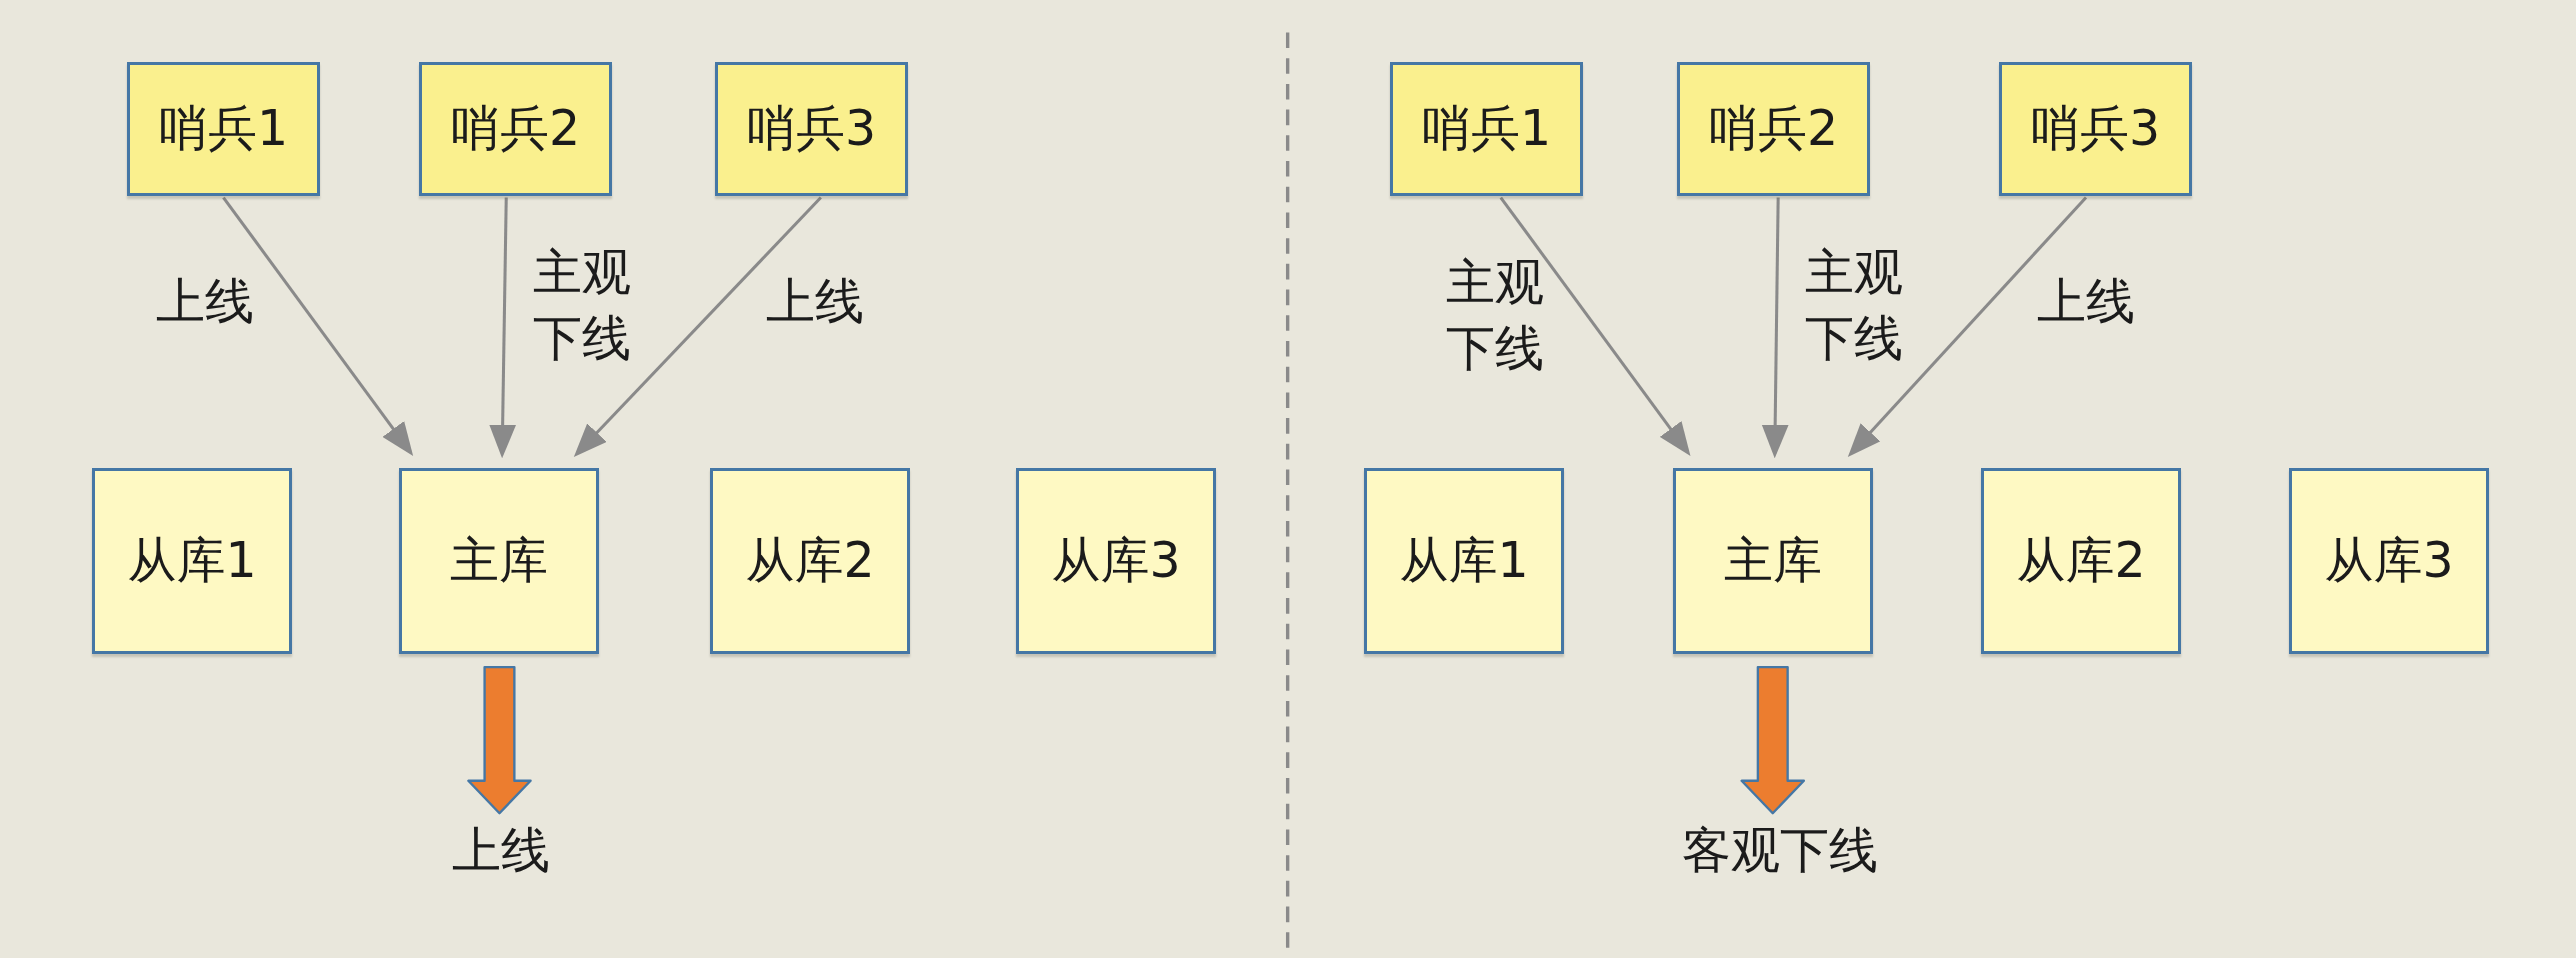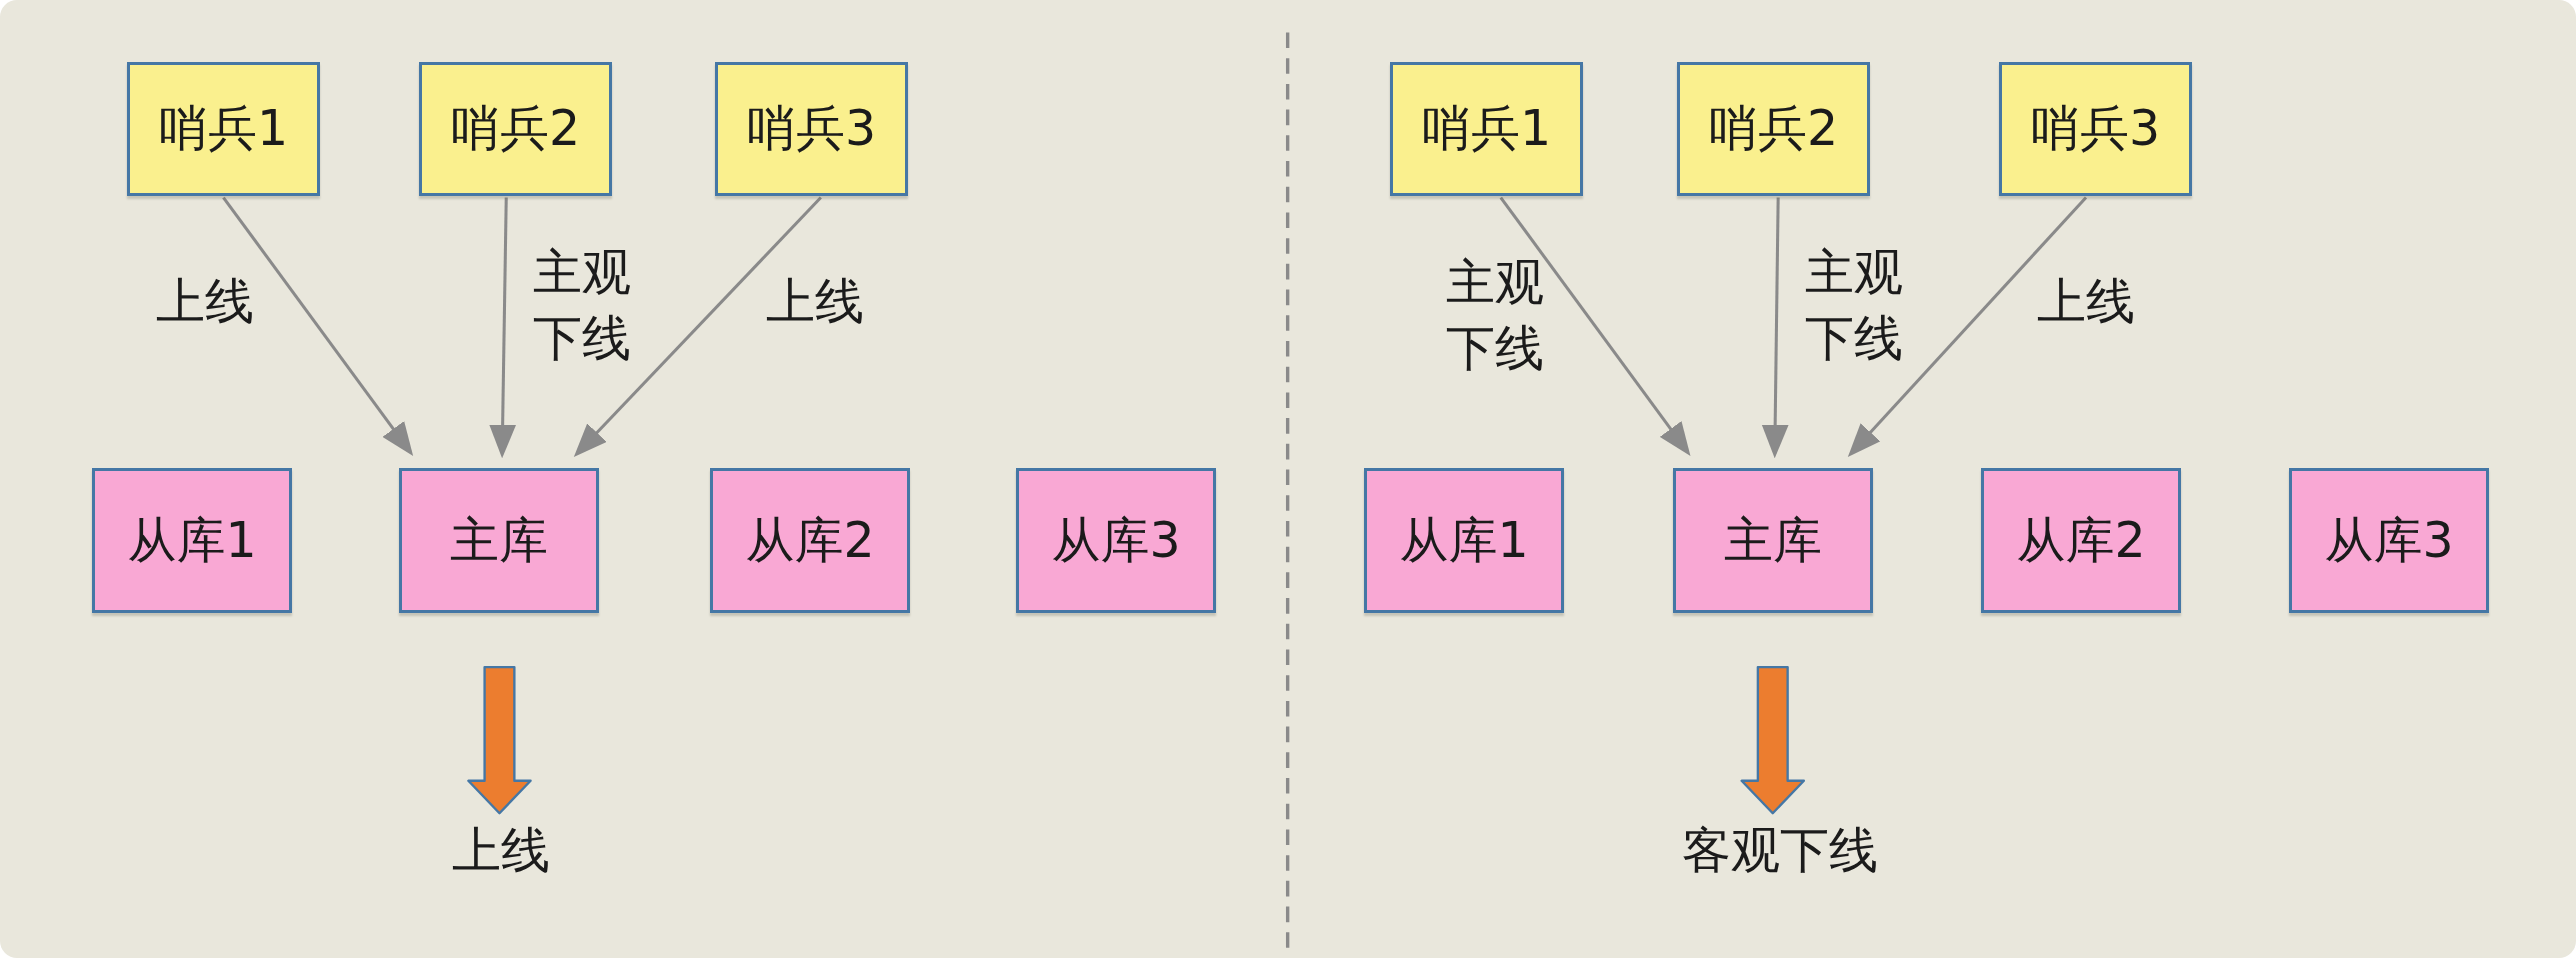--- a/index.html
+++ b/index.html
@@ -4,39 +4,38 @@
 <style>
   html, body { margin: 0; padding: 0; }
   .canvas {
     position: relative;
     width: 2576px;
     height: 958px;
     background: #e9e7dc;
     font-family: "DejaVu Sans", "Liberation Sans", sans-serif;
     color: #1b1b1b;
     overflow: hidden;
-    border-radius: 17px;
   }
   svg.overlay {
     position: absolute;
     left: 0; top: 0;
     width: 2576px; height: 958px;
   }
   .node {
     position: absolute;
     display: flex;
     align-items: center;
     justify-content: center;
     border: 3.4px solid #4577a5;
     box-sizing: border-box;
     font-size: 49px;
     box-shadow: 0 2.7px 2px rgba(90, 90, 75, 0.25);
   }
   .sentinel { width: 193px; height: 134px; background: #faf08e; }
-  .db       { width: 200px; height: 145px; background: #f9a8d4; }
+  .db       { width: 200px; height: 186px; background: #fef9c3; }
   .elabel, .rlabel {
     position: absolute;
     transform: translate(-50%, -50%);
     font-size: 49px;
     line-height: 1.35;
     text-align: center;
     white-space: pre-line;
   }
 </style>
 </head>

